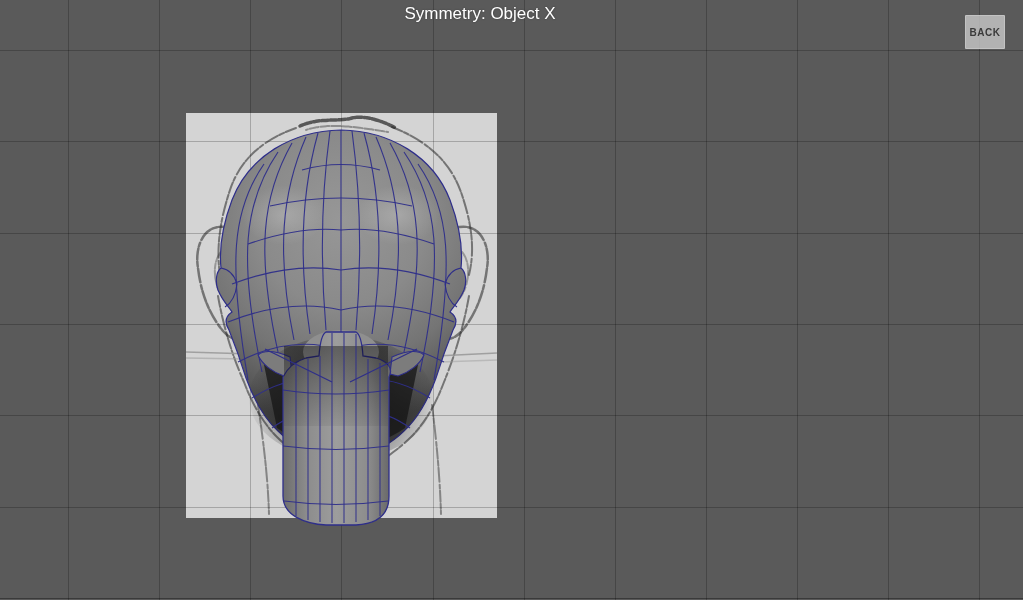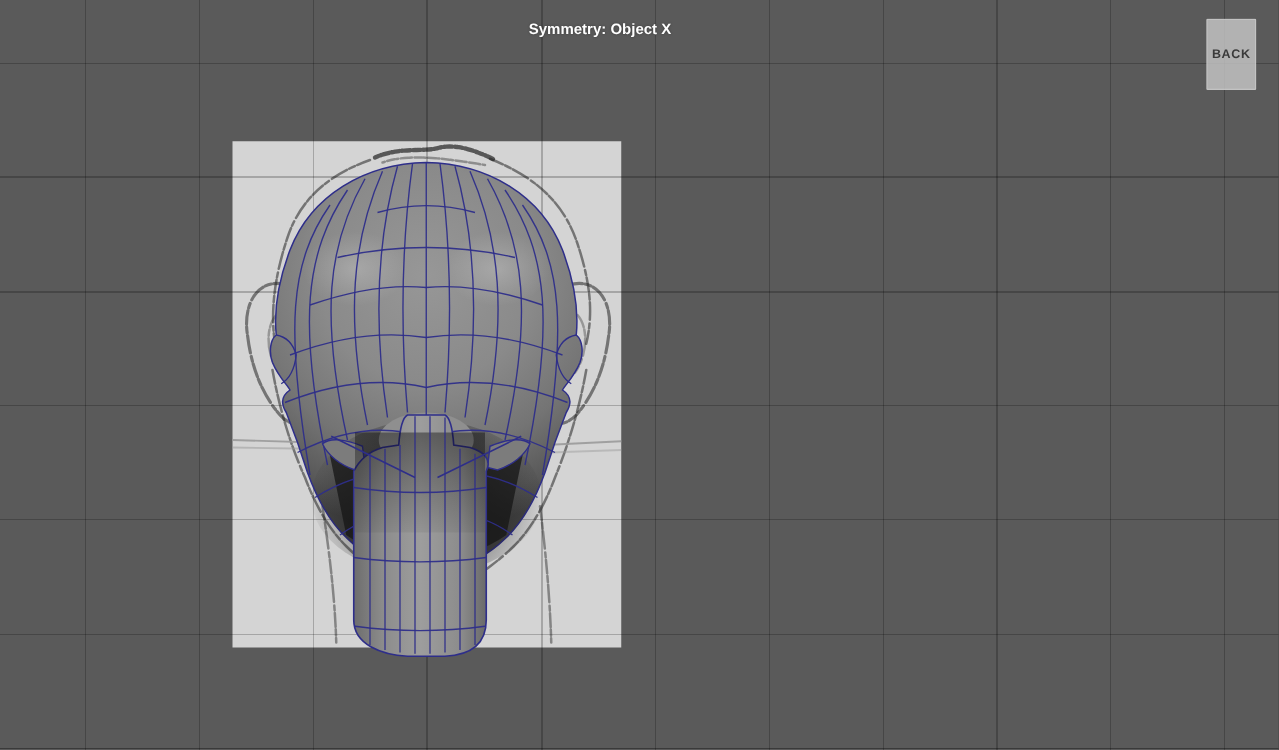--- a/index.html
+++ b/index.html
@@ -5,27 +5,26 @@
   html,body{margin:0;padding:0;background:#333;}
   .stage{
     position:relative;width:1023px;height:600px;overflow:hidden;
     background:#5a5a5a;
     font-family:"Liberation Sans",sans-serif;
     user-select:none;
   }
   .stage svg{position:absolute;left:0;top:0;}
   .hud-label{
     position:absolute;top:4px;left:480px;transform:translateX(-50%);
-    color:#ffffff;font-size:12px;font-weight:bold;white-space:nowrap;
+    color:#ffffff;font-size:17px;font-weight:normal;white-space:nowrap;
     text-shadow:0 0 2px rgba(0,0,0,.35);
     z-index:3;
-    margin-top:12px;
   }
   .back-btn{
-    position:absolute;left:965px;top:15px;width:40px;height:57px;
+    position:absolute;left:965px;top:15px;width:40px;height:34px;
     background:rgba(198,198,198,.82);
     border:1px solid rgba(230,230,230,.35);
     border-radius:1px;
     color:#3a3a3a;font-family:"Liberation Sans",sans-serif;
     font-size:10px;font-weight:bold;letter-spacing:.5px;
     display:flex;align-items:center;justify-content:center;
     padding:0;z-index:3;cursor:pointer;
   }
 </style>
 </head>

